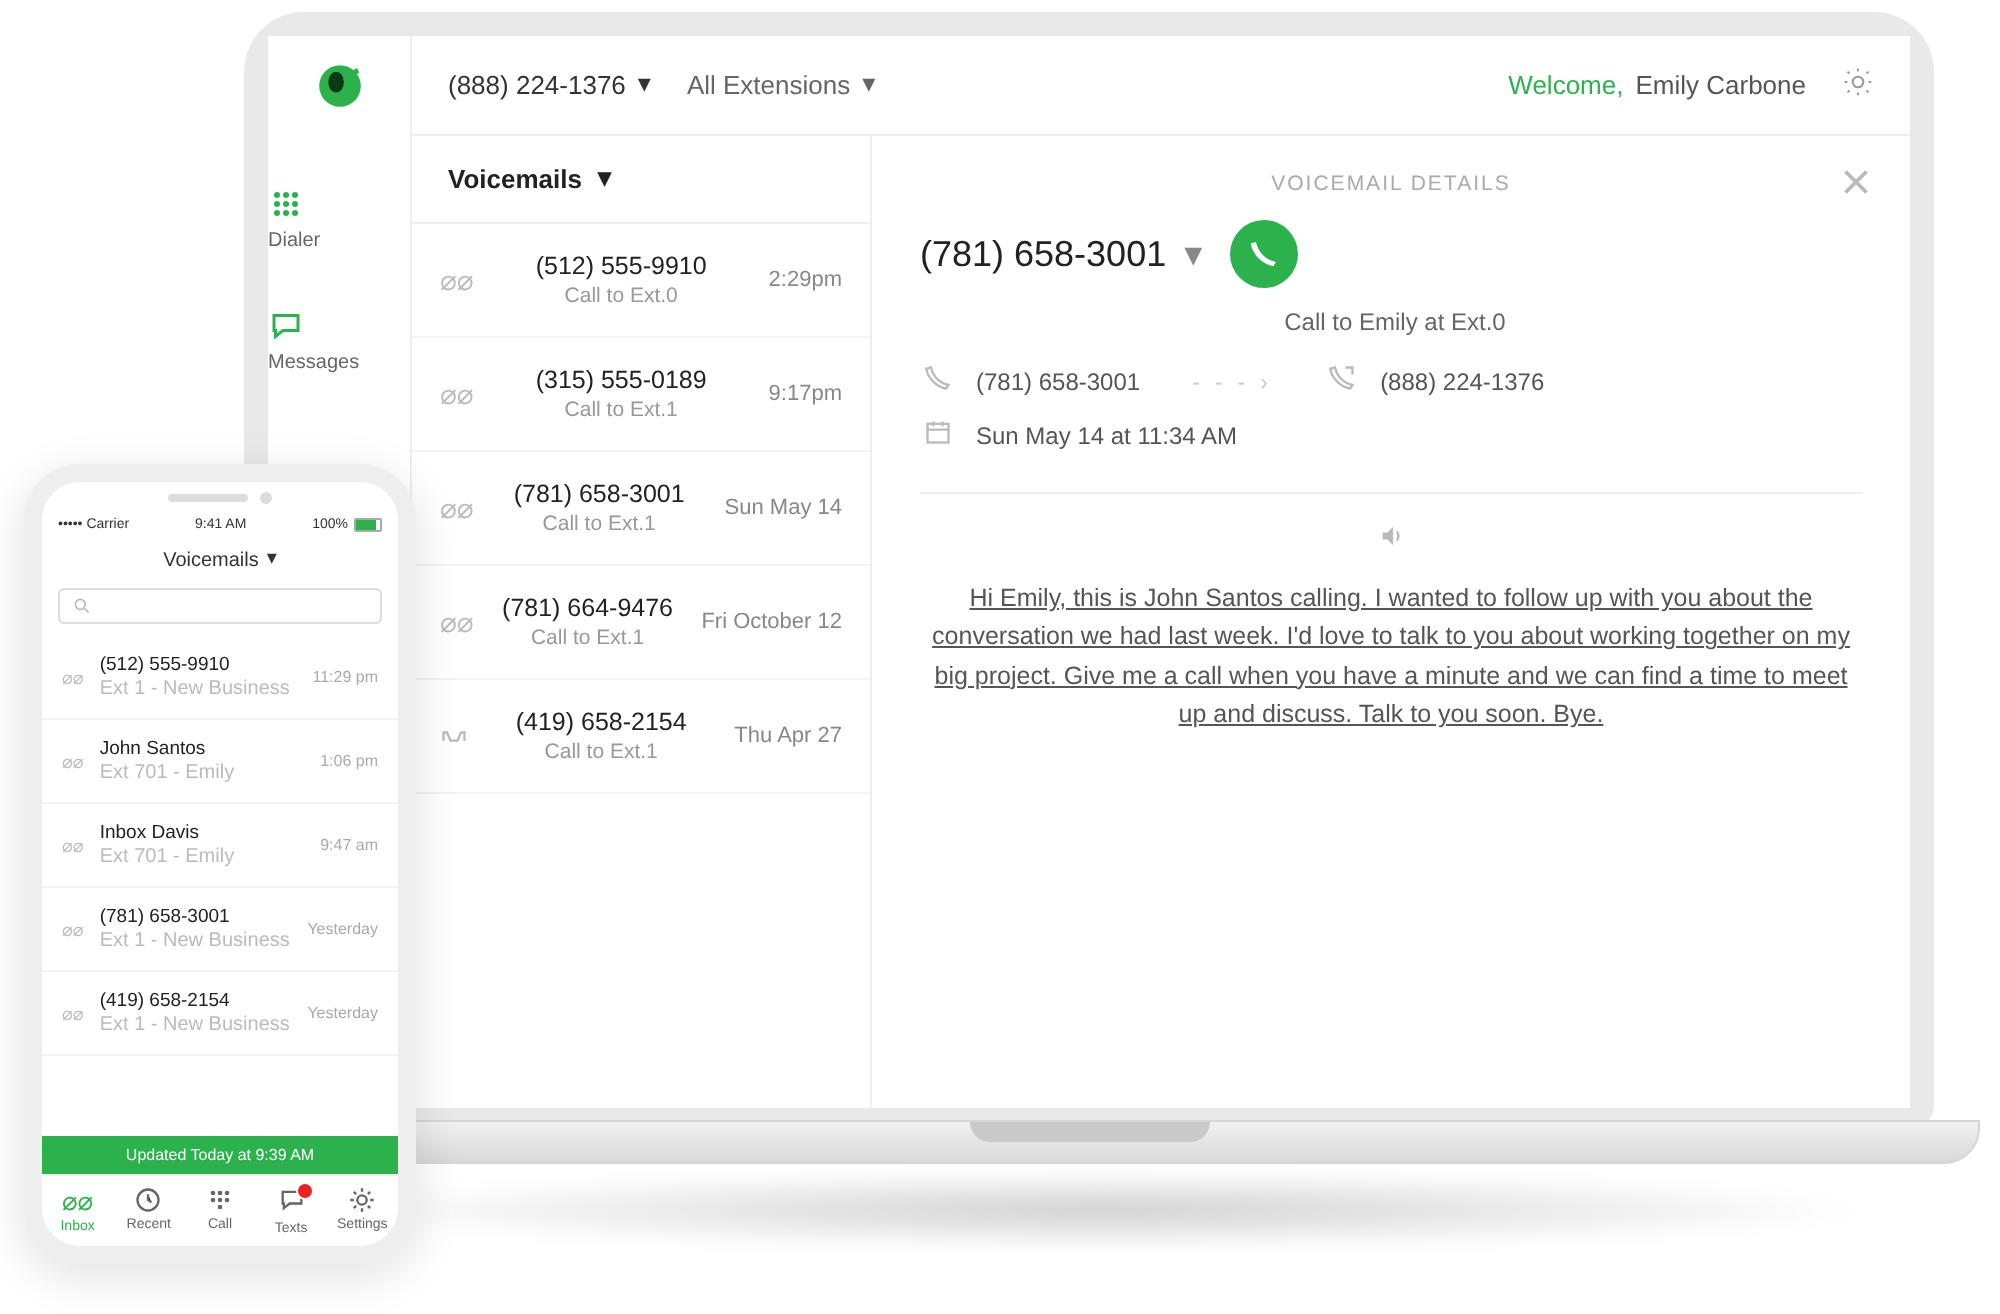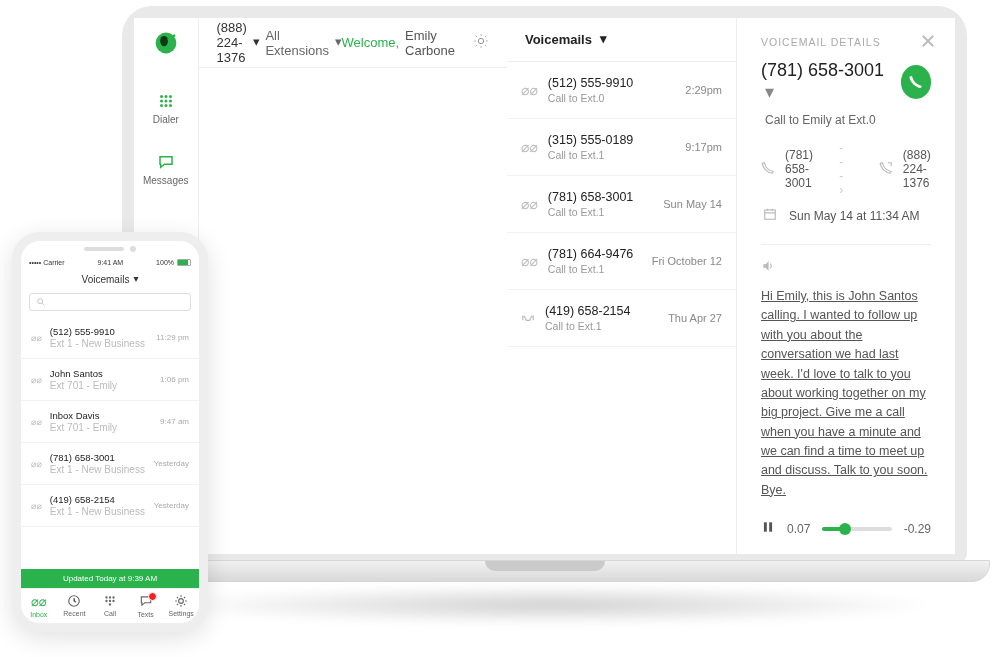--- a/index.html
+++ b/index.html
@@ -52,27 +52,27 @@
     height:40px;
     background:radial-gradient(ellipse at center, rgba(0,0,0,0.18), transparent 70%);
     filter:blur(4px);
   }
 
   .screen { width: 100%; height: 100%; display: flex; background:#fff; }
 
   
   .rail { width: 72px; border-right: 1px solid #eee; display:flex; flex-direction:column; align-items:center; padding-top:12px;}
   .rail .logo { margin-bottom:18px; }
-  .rail .nav-item { display:flex; flex-direction:column; align-items:center; gap:4px; font-size:10px; color:#666; padding:14px 0; cursor:pointer; width:100%;}
-
-  
-  .main { flex:1; display:flex; flex-direction:row; }
+  .rail .nav-item { display:flex; flex-direction:column; gap:4px; font-size:10px; color:#666; padding:14px 0; cursor:pointer; width:100%;}
+
+  
+  .main { flex:1; display:flex; flex-direction:column;text-align:center; }
   .topbar { height:50px; display:flex; align-items:center; padding:0 18px; border-bottom:1px solid #eee; font-size:13px; color:#333;}
   .topbar .phone-select{display:flex; align-items:center; gap:6px; cursor:pointer;}
-  .topbar .ext-select{display:flex; align-items:center; gap:6px; margin-left:6px; color:#666; cursor:pointer;}
+  .topbar .ext-select{display:flex; align-items:center; gap:6px; margin-left:18px; color:#666; cursor:pointer;}
   .topbar .spacer{flex:1;}
   .welcome{color:#2bb24c; margin-right:6px;}
   .username{color:#555; margin-right:18px;}
   .gear{cursor:pointer;color:#999;}
 
   .content{flex:1; display:flex;}
 
   
   .vm-list{width:230px; border-right:1px solid #eee; display:flex; flex-direction:column;}
   .vm-list-header{padding:14px 18px; font-size:13px; font-weight:600; color:#222; display:flex; align-items:center; gap:8px; border-bottom:1px solid #eee; cursor:pointer;}
@@ -301,34 +301,20 @@
 
           <div class="speak">
             <svg width="14" height="14" viewBox="0 0 24 24">
                 <path fill="#bbb" d="M4 9h4l5-5v16l-5-5H4z"></path>
                 <path fill="none" stroke="#bbb" stroke-width="2" d="M16 8c2 2 2 6 0 8"></path>
               </svg>
           </div>
 
           <div class="transcript">Hi Emily, this is John Santos calling. I wanted to follow up with you about the conversation we had last week. I'd love to talk to you about working together on my big project. Give me a call when you have a minute and we can find a time to meet up and discuss. Talk to you soon. Bye.</div>
 
-          <div class="player">
-            <span class="pause-btn">
-              <svg width="14" height="14" viewBox="0 0 24 24">
-                  <rect x="5" y="4" width="5" height="16" fill="#555"></rect>
-                  <rect x="14" y="4" width="5" height="16" fill="#555"></rect>
-                </svg>
-            </span>
-            <span class="ptime">0.07</span>
-            <div class="track">
-              <div class="track-fill" style="width:32%;"></div>
-              <div class="thumb" style="left:32%;"></div>
-            </div>
-            <span class="ptime">-0.29</span>
-          </div>
         </div>
       </div>
     </div>
   </div>
 </div>
 <div class="laptop-base"></div>
 
 <div class="phone">
   <div class="phone-inner">
     <div class="phone-notch"></div>

